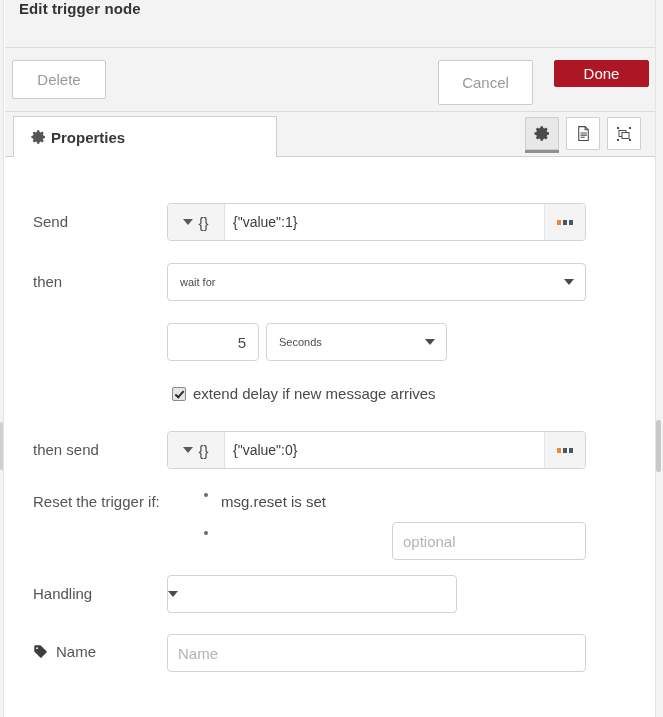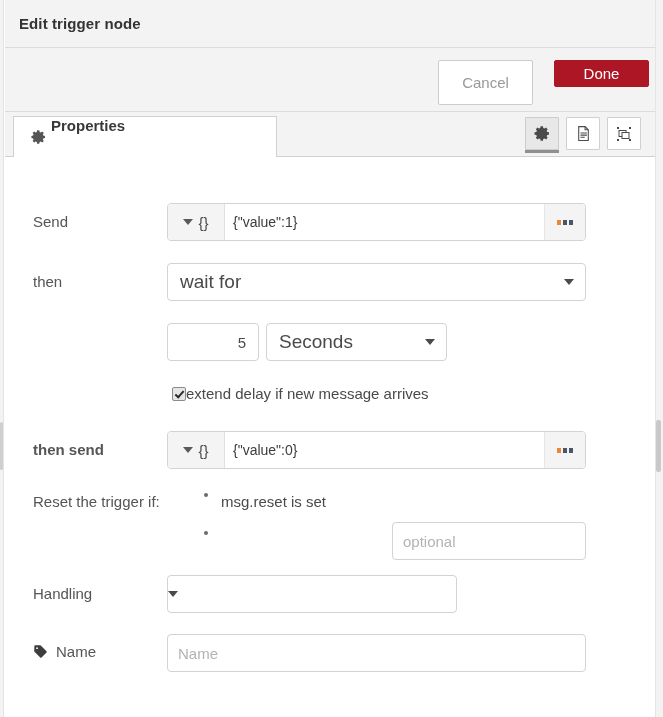--- a/index.html
+++ b/index.html
@@ -59,21 +59,20 @@
   .dialog-header {
     position: absolute;
     left: 5px;
     top: 0;
     width: 650px;
     height: 48px;
     background: #f3f3f3;
     border-bottom: 1px solid #dcdcdc;
     box-sizing: border-box;
     display: flex;
-    align-items: center;
   }
   .dialog-title {
     margin-left: 14px;
     font-size: 15px;
     font-weight: bold;
     color: #343434;
     letter-spacing: 0.1px;
   }
 
   
@@ -144,21 +143,21 @@
     position: absolute;
     left: 8px;
     top: 4px;
     width: 264px;
     height: 41px;
     background: #ffffff;
     border: 1px solid #d0d0d0;
     border-bottom: none;
     box-sizing: border-box;
     display: flex;
-    align-items: flex-start;
+    align-items: center;
     z-index: 3;
     cursor: pointer;
   }
   .tab-label {
     margin-left: 37px;
     font-size: 15px;
     font-weight: bold;
     color: #383838;
   }
   .tab-gear {
@@ -298,21 +297,21 @@
     border: 1px solid #d3d3d3;
     border-radius: 4px;
     background: #ffffff;
     height: 38px;
     display: flex;
     align-items: center;
     cursor: pointer;
   }
   .sel-text {
     padding-left: 12px;
-    font-size: 19px;
+    font-size: 11px;
     color: #4a4a4a;
     flex: 1 1 auto;
   }
   .sel-caret {
     margin-right: 11px;
     width: 0;
     height: 0;
     border-left: 5px solid transparent;
     border-right: 5px solid transparent;
     border-top: 6px solid #4a4a4a;
@@ -333,20 +332,21 @@
     outline: none;
   }
   .txt::placeholder { color: #b3b3b3; }
   .txt.num { text-align: right; padding-right: 12px; }
 
   
   .check-line {
     position: absolute;
     display: flex;
     align-items: center;
+    gap: 7px;
   }
   .cbx {
     width: 14px;
     height: 14px;
     box-sizing: border-box;
     border: 1px solid #8a8a8a;
     border-radius: 2px;
     background: #e6e6e6;
     position: relative;
     cursor: pointer;
@@ -401,20 +401,21 @@
 <div class="edge-rail left"></div>
 <div class="rail-thumb left"></div>
 <div class="edge-rail right"></div>
 <div class="rail-thumb right"></div>
 
 <div class="dialog-header">
   <div class="dialog-title">Edit trigger node</div>
 </div>
 
 <div class="button-bar">
+  <div class="btn btn-delete">Delete</div>
   <div class="btn btn-cancel">Cancel</div>
   <div class="btn btn-done">Done</div>
 </div>
 
 <div class="tab-strip">
   <div class="tab-underline"></div>
 
   <div class="tab">
     <svg class="tab-gear" viewBox="0 0 16 16">
       <path fill="#555555" d="M8 5.2a2.8 2.8 0 1 0 0 5.6 2.8 2.8 0 0 0 0-5.6zm0 4.2a1.4 1.4 0 1 1 0-2.8 1.4 1.4 0 0 1 0 2.8z"></path>
@@ -483,21 +484,21 @@
       <span class="sel-caret"></span>
     </div>
   </div>
 
   <div class="check-line" style="left:167px; top:228px;">
     <span class="cbx"></span>
     <span class="check-label">extend delay if new message arrives</span>
   </div>
 
   <div class="row" style="top:274px;">
-    <div class="row-label" style="left:28px; top:10px;font-weight:bold;">then send</div>
+    <div class="row-label" style="left:28px; top:10px;">then send</div>
     <div class="typed-input" style="top:0;">
       <div class="ti-type">
         <span class="ti-caret"></span>
         <span class="ti-type-glyph">{}</span>
       </div>
       <div class="ti-value">{"value":0}</div>
       <div class="ti-expand">
         <span class="dot orange"></span>
         <span class="dot"></span>
         <span class="dot"></span>

